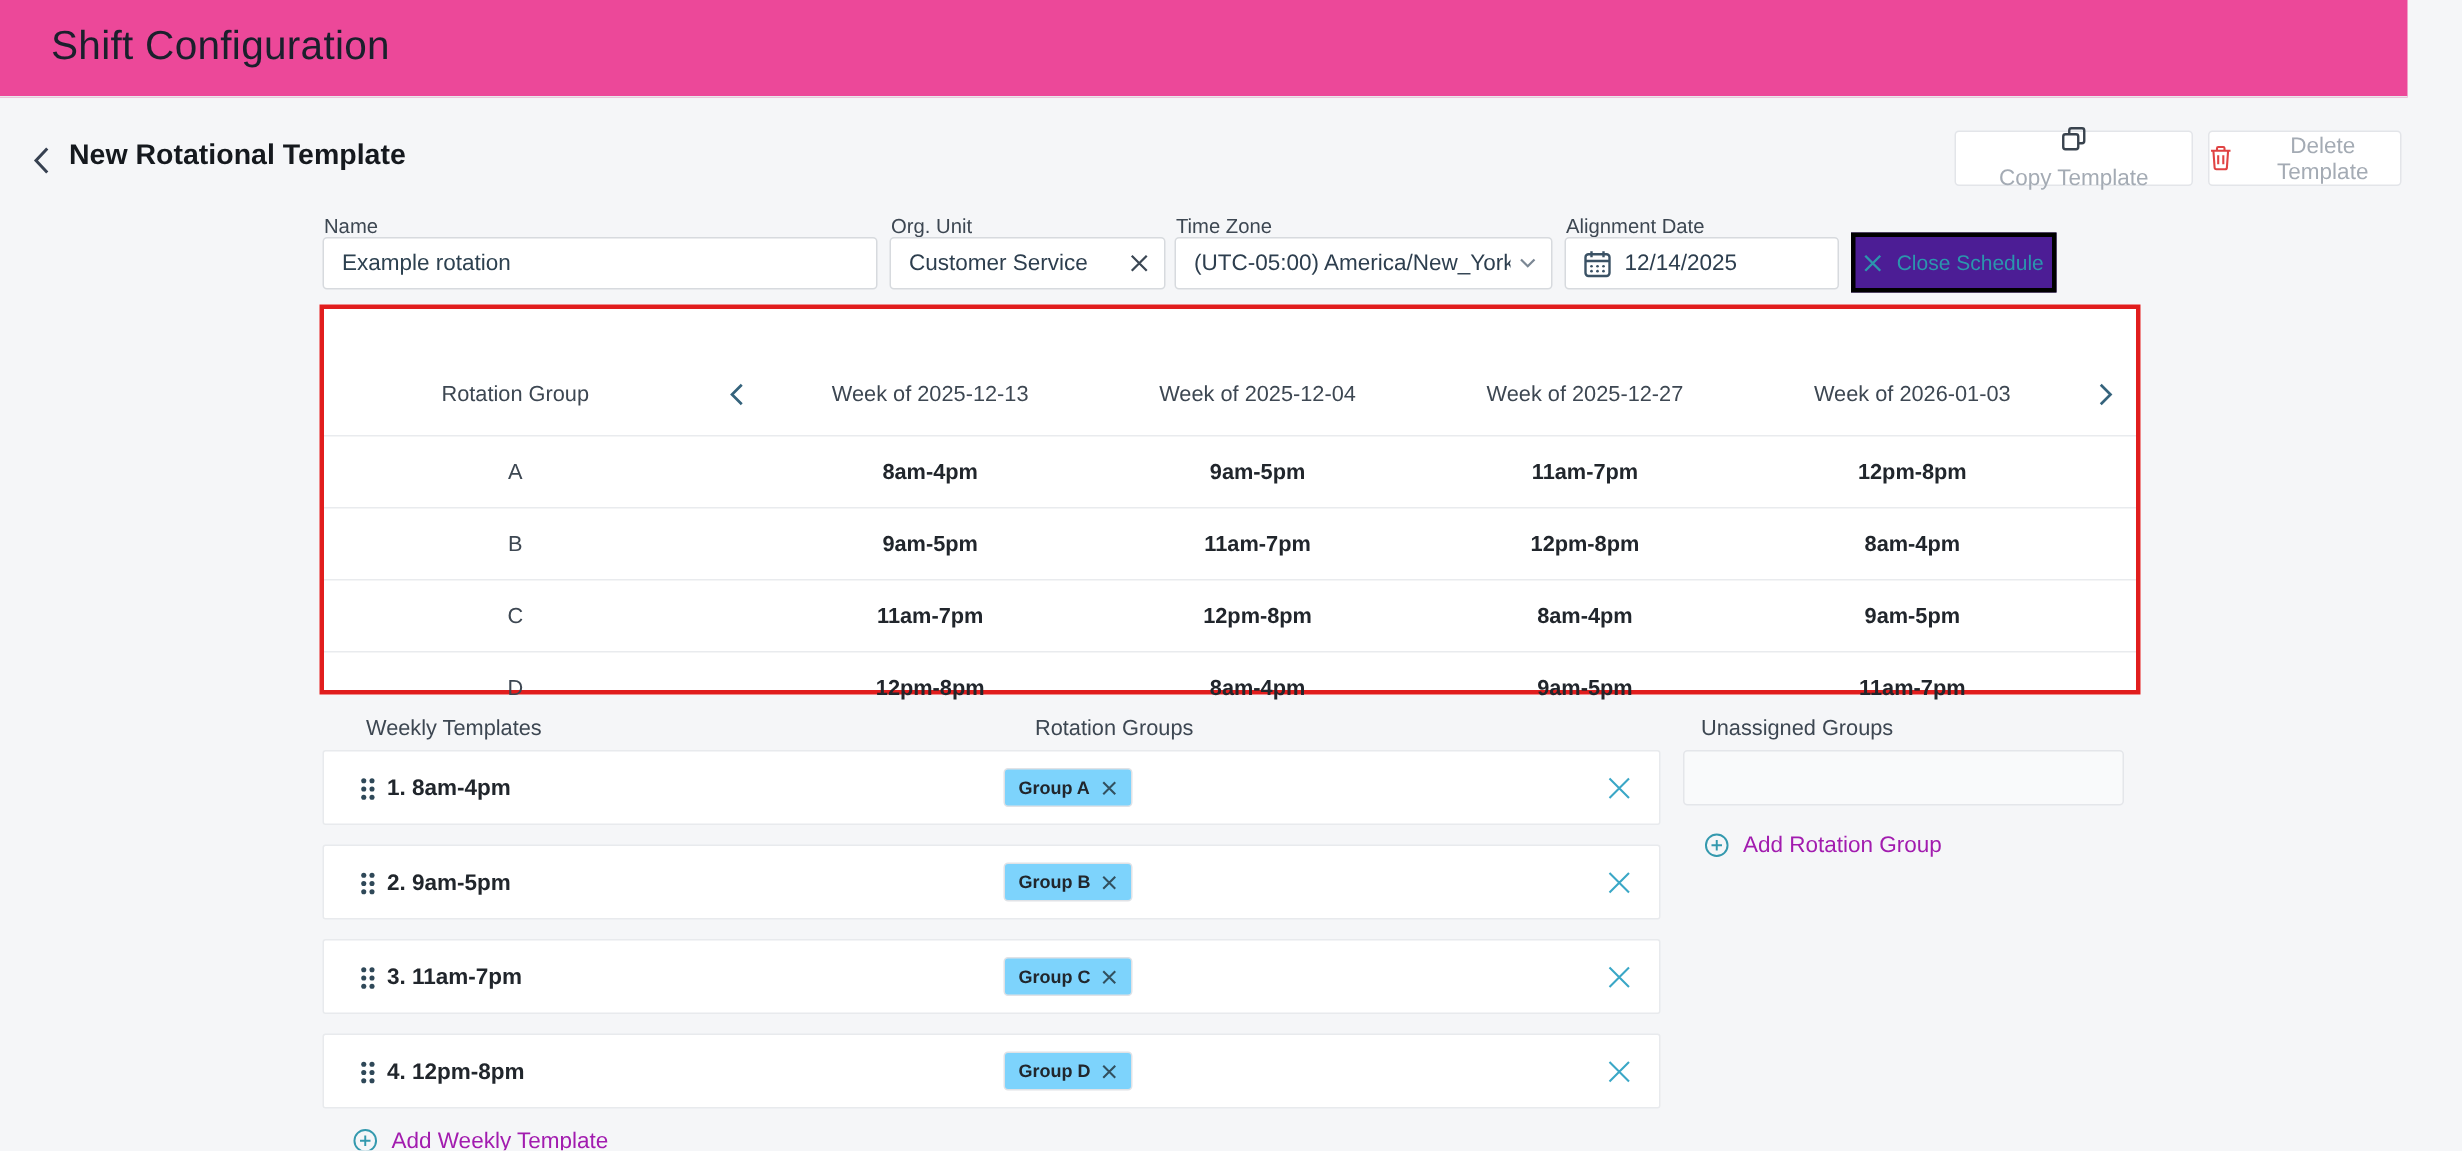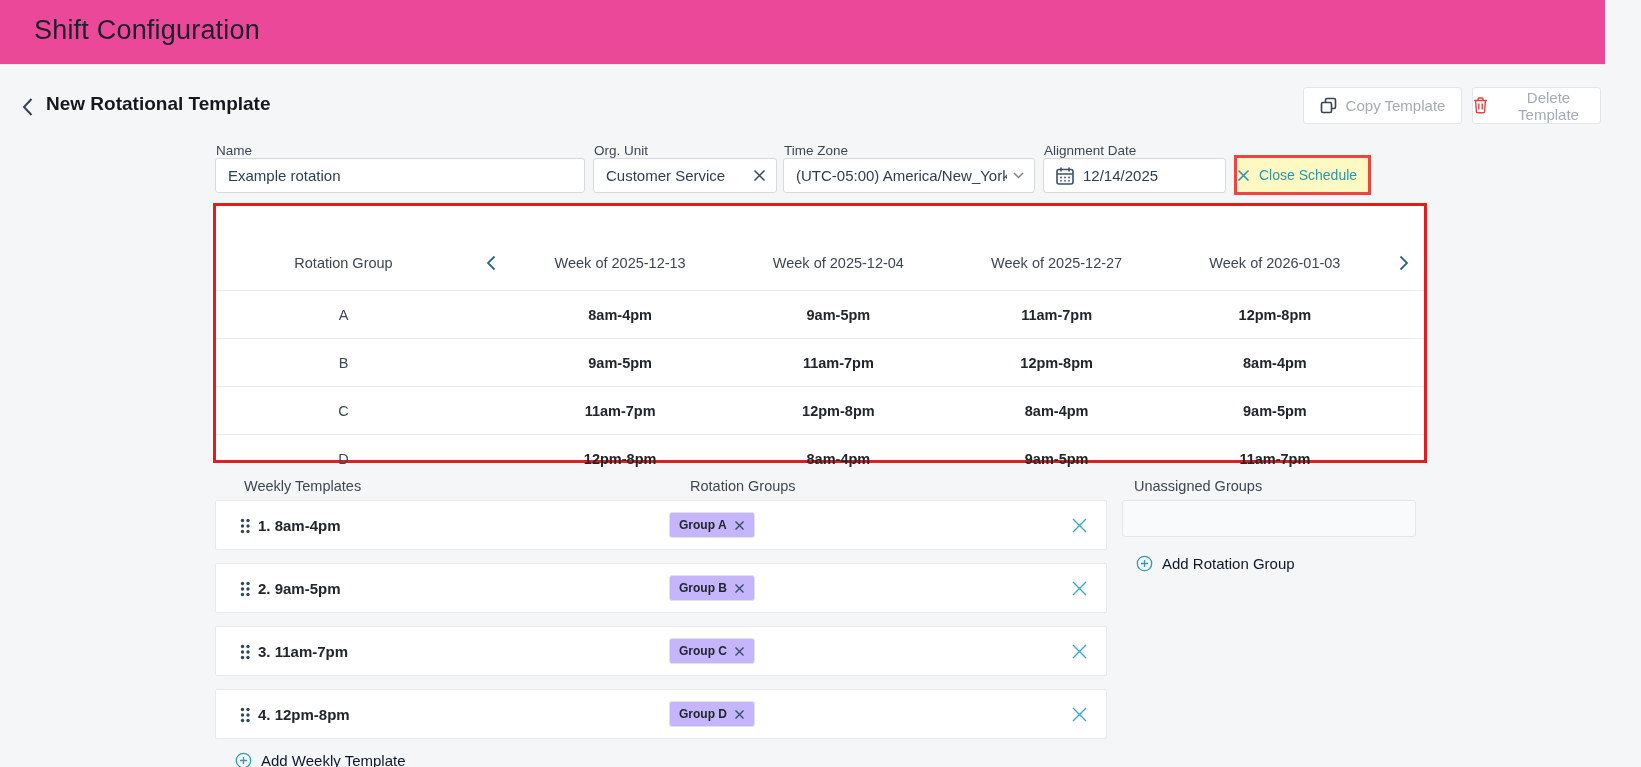--- a/index.html
+++ b/index.html
@@ -8,58 +8,58 @@
   .screen { position:relative; width:1641px; height:767px; overflow:hidden; background:#f5f6f8; }
 
   
   .app-header { position:absolute; left:0; top:0; width:1605px; height:65px; background:#ec4899; border-bottom:1px solid #e7e9ec; }
   .app-header h1 { position:absolute; left:34px; top:15px; font-size:27px; font-weight:500; color:#1a202c; letter-spacing:.2px; }
 
   
   .back-btn { position:absolute; left:14px; top:94px; width:26px; height:26px; display:flex; align-items:center; justify-content:center; cursor:pointer; background:none; border:none; }
   .page-subtitle { position:absolute; left:46px; top:93px; font-size:19px; font-weight:700; color:#15191e; }
   .tool-btn { position:absolute; top:87px; height:37px; background:#ffffff; border:1px solid #e3e5e9; border-radius:3px; display:flex; align-items:center; justify-content:center; gap:9px; font-size:15px; color:#a4abb4; cursor:pointer; font-family:inherit; }
-  .tool-btn.copy { left:1303px; width:159px; }
+  .tool-btn.copy { left:1303px; width:159px;flex-direction:column; }
   .tool-btn.delete { left:1472px; width:129px; }
 
   
   .field-label { position:absolute; top:143px; font-size:13.5px; color:#3d4752; }
   .field-box { position:absolute; top:158px; height:35px; background:#ffffff; border:1px solid #d7dade; border-radius:3px; display:flex; align-items:center; font-size:15px; color:#2d3e4e; }
   .field-box input { border:none; outline:none; width:100%; height:100%; padding:0 12px; font-size:15px; color:#2d4150; font-family:inherit; background:transparent; }
   .combo-text { padding-left:12px; flex:1; white-space:nowrap; overflow:hidden; }
   .combo-icon { margin:0 10px 0 6px; display:flex; align-items:center; cursor:pointer; }
   .date-icon { margin:0 8px 0 11px; display:flex; align-items:center; }
-  .close-schedule-wrap { position:absolute; left:1234px; top:155px; width:137px; height:40px; border:3px solid #ef4444; background:#fef9c3; display:flex; align-items:center; justify-content:flex-start; }
+  .close-schedule-wrap { position:absolute; left:1234px; top:155px; width:137px; height:40px; border:3px solid #000000; background:#4c1d95; display:flex; align-items:center; justify-content:center; }
   .close-schedule-btn { display:flex; align-items:center; gap:9px; background:none; border:none; color:#2b96ad; font-size:14px; cursor:pointer; font-family:inherit; }
 
   
   .schedule-box { position:absolute; left:213px; top:203px; width:1214px; height:260px; border:3px solid #e11d1d; background:#ffffff; }
   .sch-header { display:flex; align-items:center; height:55px; font-size:14.5px; color:#3d4752;margin-top:29px; }
   .sch-row { display:flex; align-items:center; height:48px; border-top:1px solid #e9ebee; font-size:14.5px; }
   .col-group { width:255px; text-align:center; }
   .col-nav { width:40px; display:flex; align-items:center; justify-content:center; }
   .col-nav button { background:none; border:none; cursor:pointer; display:flex; align-items:center; }
   .col-week { flex:1; text-align:center; }
   .sch-row .col-group { color:#3d4752; }
   .sch-row .col-week { font-weight:700; color:#21262c; }
 
   
   .section-heading { position:absolute; top:478px; font-size:14.5px; color:#3d4752;margin-left:12px; }
 
   .wt-card { position:absolute; left:215px; width:892px; height:50px; background:#ffffff; border:1px solid #e8eaed; border-radius:2px; }
   .wt-inner { position:relative; width:100%; height:100%; display:flex; align-items:center; }
   .drag-handle { position:absolute; left:24px; top:17px; cursor:grab; display:flex; }
   .wt-name { position:absolute; left:42px; font-size:15px; font-weight:700; color:#21262c; }
-  .chip { position:absolute; left:453px; display:inline-flex; align-items:center; gap:7px; background:#c4b5fd; border:1px solid #e0e2e6; border-radius:3px; padding:5px 9px; font-size:12px; font-weight:700; color:#21262c; }
+  .chip { position:absolute; left:453px; display:inline-flex; align-items:center; gap:7px; background:#7dd3fc; border:1px solid #e0e2e6; border-radius:3px; padding:5px 9px; font-size:12px; font-weight:700; color:#21262c; }
   .chip-x { display:flex; align-items:center; cursor:pointer; }
   .wt-remove { position:absolute; right:18px; top:16px; background:none; border:none; cursor:pointer; display:flex; }
 
   .unassigned-box { position:absolute; left:1122px; top:500px; width:294px; height:37px; background:#f9fafb; border:1px solid #e4e6ea; border-radius:3px; }
 
-  .add-link { position:absolute; display:flex; align-items:center; gap:9px; color:#0f172a; font-size:15px; background:none; border:none; cursor:pointer; font-family:inherit; }
+  .add-link { position:absolute; display:flex; align-items:center; gap:9px; color:#a21caf; font-size:15px; background:none; border:none; cursor:pointer; font-family:inherit; }
   .add-rotation { left:1136px; top:555px; }
   .add-weekly { left:235px; top:752px; }
 
   svg { display:block; }
 </style>
 </head>
 <body>
 
 <div class="screen">
 

